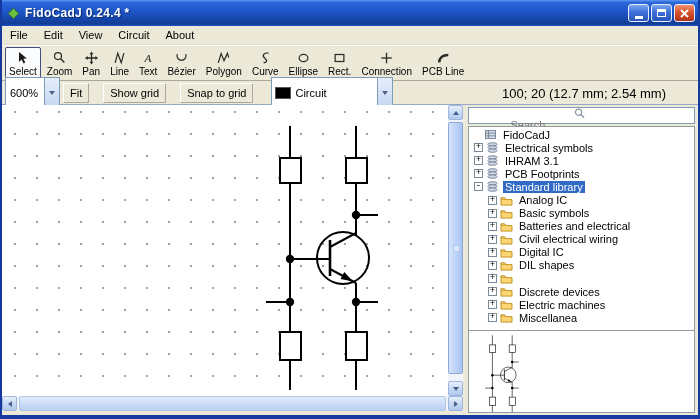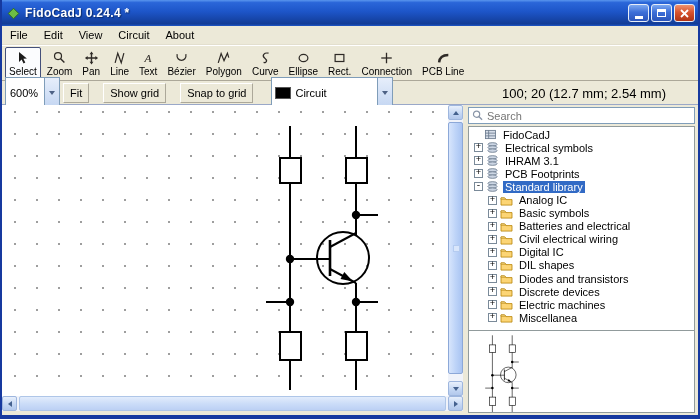--- a/index.html
+++ b/index.html
@@ -68,21 +68,21 @@
   .tri-left2 { width:0;height:0;border-top:3px solid transparent;border-bottom:3px solid transparent;border-right:4px solid #44618E; }
   .tri-right2{ width:0;height:0;border-top:3px solid transparent;border-bottom:3px solid transparent;border-left:4px solid #44618E; }
   .vthumb { position:absolute; left:0; top:17px; width:15px; height:252px; border:1px solid #8CA8D8; border-radius:2px;
     background:linear-gradient(90deg,#D7E5FC,#BED4F8 50%,#A9C4F2); }
   .vthumb:after { content:""; position:absolute; left:4px; top:50%; width:5px; height:5px; margin-top:-3px; border:1px solid #B4CBF0; background:#D9E6FB; }
   .hthumb { position:absolute; left:17px; top:0; width:427px; height:15px; border:1px solid #AFC6E8; border-radius:2px;
     background:linear-gradient(180deg,#E2ECFC,#CCDDF8 50%,#BCD0F4); }
   
   .rightpanel { position:absolute; left:464px; top:0; right:0; bottom:0; background:#ECE9D8; }
   .searchbox { position:absolute; left:2px; top:2px; right:3px; height:17px; background:#fff;
-    border:1px solid #7F9DB9; display:flex; align-items:center; padding:0 3px; }
+    border:1px solid #7F9DB9; display:flex; align-items:center; padding:0 3px;flex-direction:column; }
   .searchbox svg { width:11px; height:11px; margin-right:4px; flex:0 0 auto; }
   .searchbox input { border:none; outline:none; flex:1; font-size:11px; font-family:"Liberation Sans",sans-serif; color:#444; background:transparent; }
   .treepanel { position:absolute; left:2px; top:21px; right:3px; height:220px; background:#fff;
     border:1px solid #919B9C; overflow:hidden; padding:1px 0 0 2px; }
   .trow { display:flex; align-items:center; height:13.1px; font-size:11px; white-space:nowrap; cursor:default; }
   .trow.lv0 { padding-left:1px; } .trow.lv1 { padding-left:3px; } .trow.lv2 { padding-left:17px; }
   .exp { width:9px; height:9px; border:1px solid #7A8A99; background:#fff; color:#000;
     font-size:9px; line-height:7px; text-align:center; flex:0 0 auto; margin-right:3px; cursor:pointer; font-family:"Liberation Mono","DejaVu Sans Mono",monospace; }
   .exp.none { visibility:hidden; }
   .ti { width:13px; height:11px; flex:0 0 auto; margin-right:4px; }
@@ -434,21 +434,20 @@
           <svg class="ti">
               <use href="#i-folder"></use>
             </svg>
           <span class="tl">DIL shapes</span>
         </div>
         <div class="trow lv2">
           <span class="exp">+</span>
           <svg class="ti">
               <use href="#i-folder"></use>
             </svg>
-          <span class="tl">Diodes and transistors</span>
         </div>
         <div class="trow lv2">
           <span class="exp">+</span>
           <svg class="ti">
               <use href="#i-folder"></use>
             </svg>
           <span class="tl">Discrete devices</span>
         </div>
         <div class="trow lv2">
           <span class="exp">+</span>

